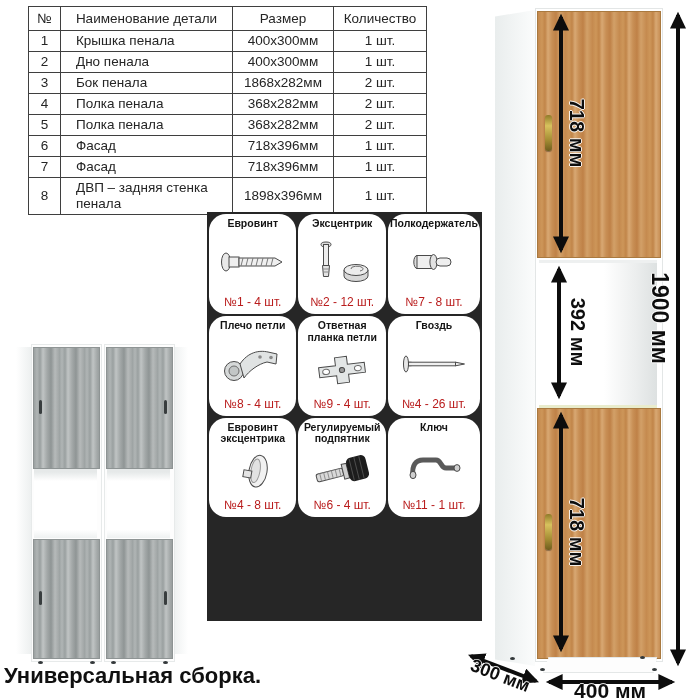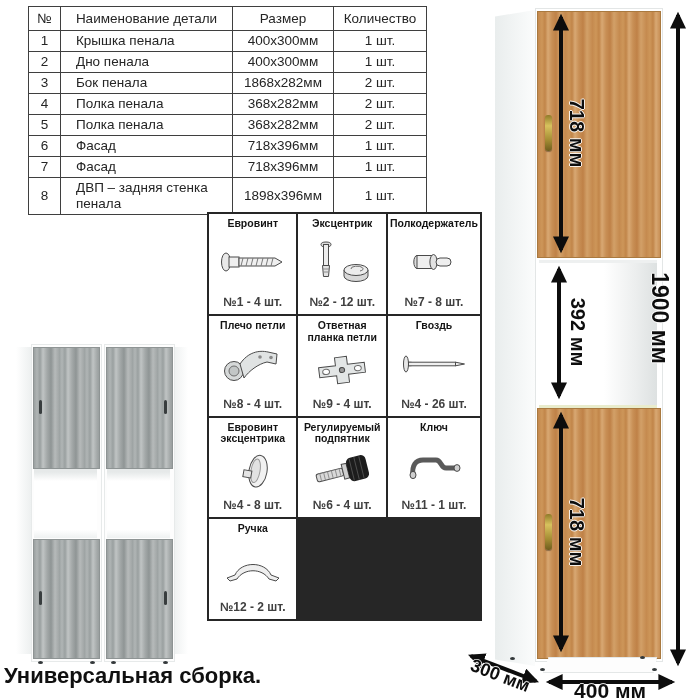--- a/index.html
+++ b/index.html
@@ -13,24 +13,24 @@
                text-align:center;height:20px;line-height:1.15;overflow:hidden;}
   .parts-table th{height:23px;}
   .parts-table td.cell-name{text-align:left;padding-left:15px;}
   .parts-table tr.tall td{height:36px;}
 
   
   .hw-grid{position:absolute;left:207px;top:212px;width:271px;height:405px;display:grid;
            grid-template-columns:repeat(3,1fr);grid-template-rows:repeat(4,1fr);
            border:2px solid #262626;background:#262626;grid-gap:2px;gap:2px;}
   .hw-cell{background:#fff;display:flex;flex-direction:column;align-items:center;
-           justify-content:space-between;padding:4px 2px 5px;text-align:center;}
+           justify-content:space-between;padding:4px 2px 5px;text-align:center;border-radius:17px;}
   .hw-name{font-weight:bold;font-size:10.5px;line-height:1.12;color:#141414;}
   .hw-ic{flex:1;display:flex;align-items:center;justify-content:center;}
-  .hw-count{font-weight:bold;font-size:12px;color:#404040;}
+  .hw-count{font-weight:normal;font-size:12px;color:#b91c1c;}
 
   
   .gcab{position:absolute;top:344px;width:84px;height:318px;}
   .gcab .side{position:absolute;top:3px;bottom:8px;width:15px;
               background:linear-gradient(90deg,#ffffff,#edf0f0);}
   .gcab .col{position:absolute;top:0;bottom:0;width:69px;background:#fdfdfd;border:1px solid #e7eaea;}
   .gdoor{position:absolute;left:1px;width:65px;border:1px solid #8e9494;
          background:repeating-linear-gradient(90deg,#9ba1a1 0px,#b0b5b5 3px,#9aa0a0 6px,#c0c4c4 9px,
                     #a4a9a9 13px,#8f9595 17px,#b6baba 21px,#a2a7a7 25px);}
   .gniche{position:absolute;left:2px;width:63px;
@@ -257,29 +257,20 @@
       <div class="hw-ic">
         <svg width="72" height="44" viewBox="0 0 72 44">
           <path d="M15 32 c-1.5 -11 3 -16 10 -16 h13 c5.5 0 4.5 8 10 8 h11" fill="none" stroke="#5a5a5a" stroke-width="5" stroke-linecap="round"></path>
           <ellipse cx="15" cy="31" rx="3" ry="3.6" fill="#cfcfcf" stroke="#4a4a4a"></ellipse>
           <ellipse cx="59" cy="24" rx="3" ry="3.4" fill="#cfcfcf" stroke="#4a4a4a"></ellipse>
         </svg>
       </div>
       <div class="hw-count">№11 - 1 шт.</div>
     </div>
 
-    <div class="hw-cell">
-      <div class="hw-name">Ручка</div>
-      <div class="hw-ic">
-        <svg width="72" height="40" viewBox="0 0 72 40">
-          <path d="M10 30 L18 27 C24 13 48 13 54 27 L62 30 L59 33 L52 31 C45 20 27 20 20 31 L13 33 Z" fill="#efefef" stroke="#4a4a4a"></path>
-        </svg>
-      </div>
-      <div class="hw-count">№12 - 2 шт.</div>
-    </div>
   </div>
 
   <div class="gcab" style="left:16px">
     <div class="side" style="left:0"></div>
     <div class="col" style="left:15px">
       <div class="gdoor" style="top:2px;height:120px"></div>
       <div class="gniche" style="top:124px;height:69px"></div>
       <div class="gdoor" style="top:194px;height:118px"></div>
       <div class="ghandle" style="left:7px;top:55px"></div>
       <div class="ghandle" style="left:7px;top:246px"></div>

